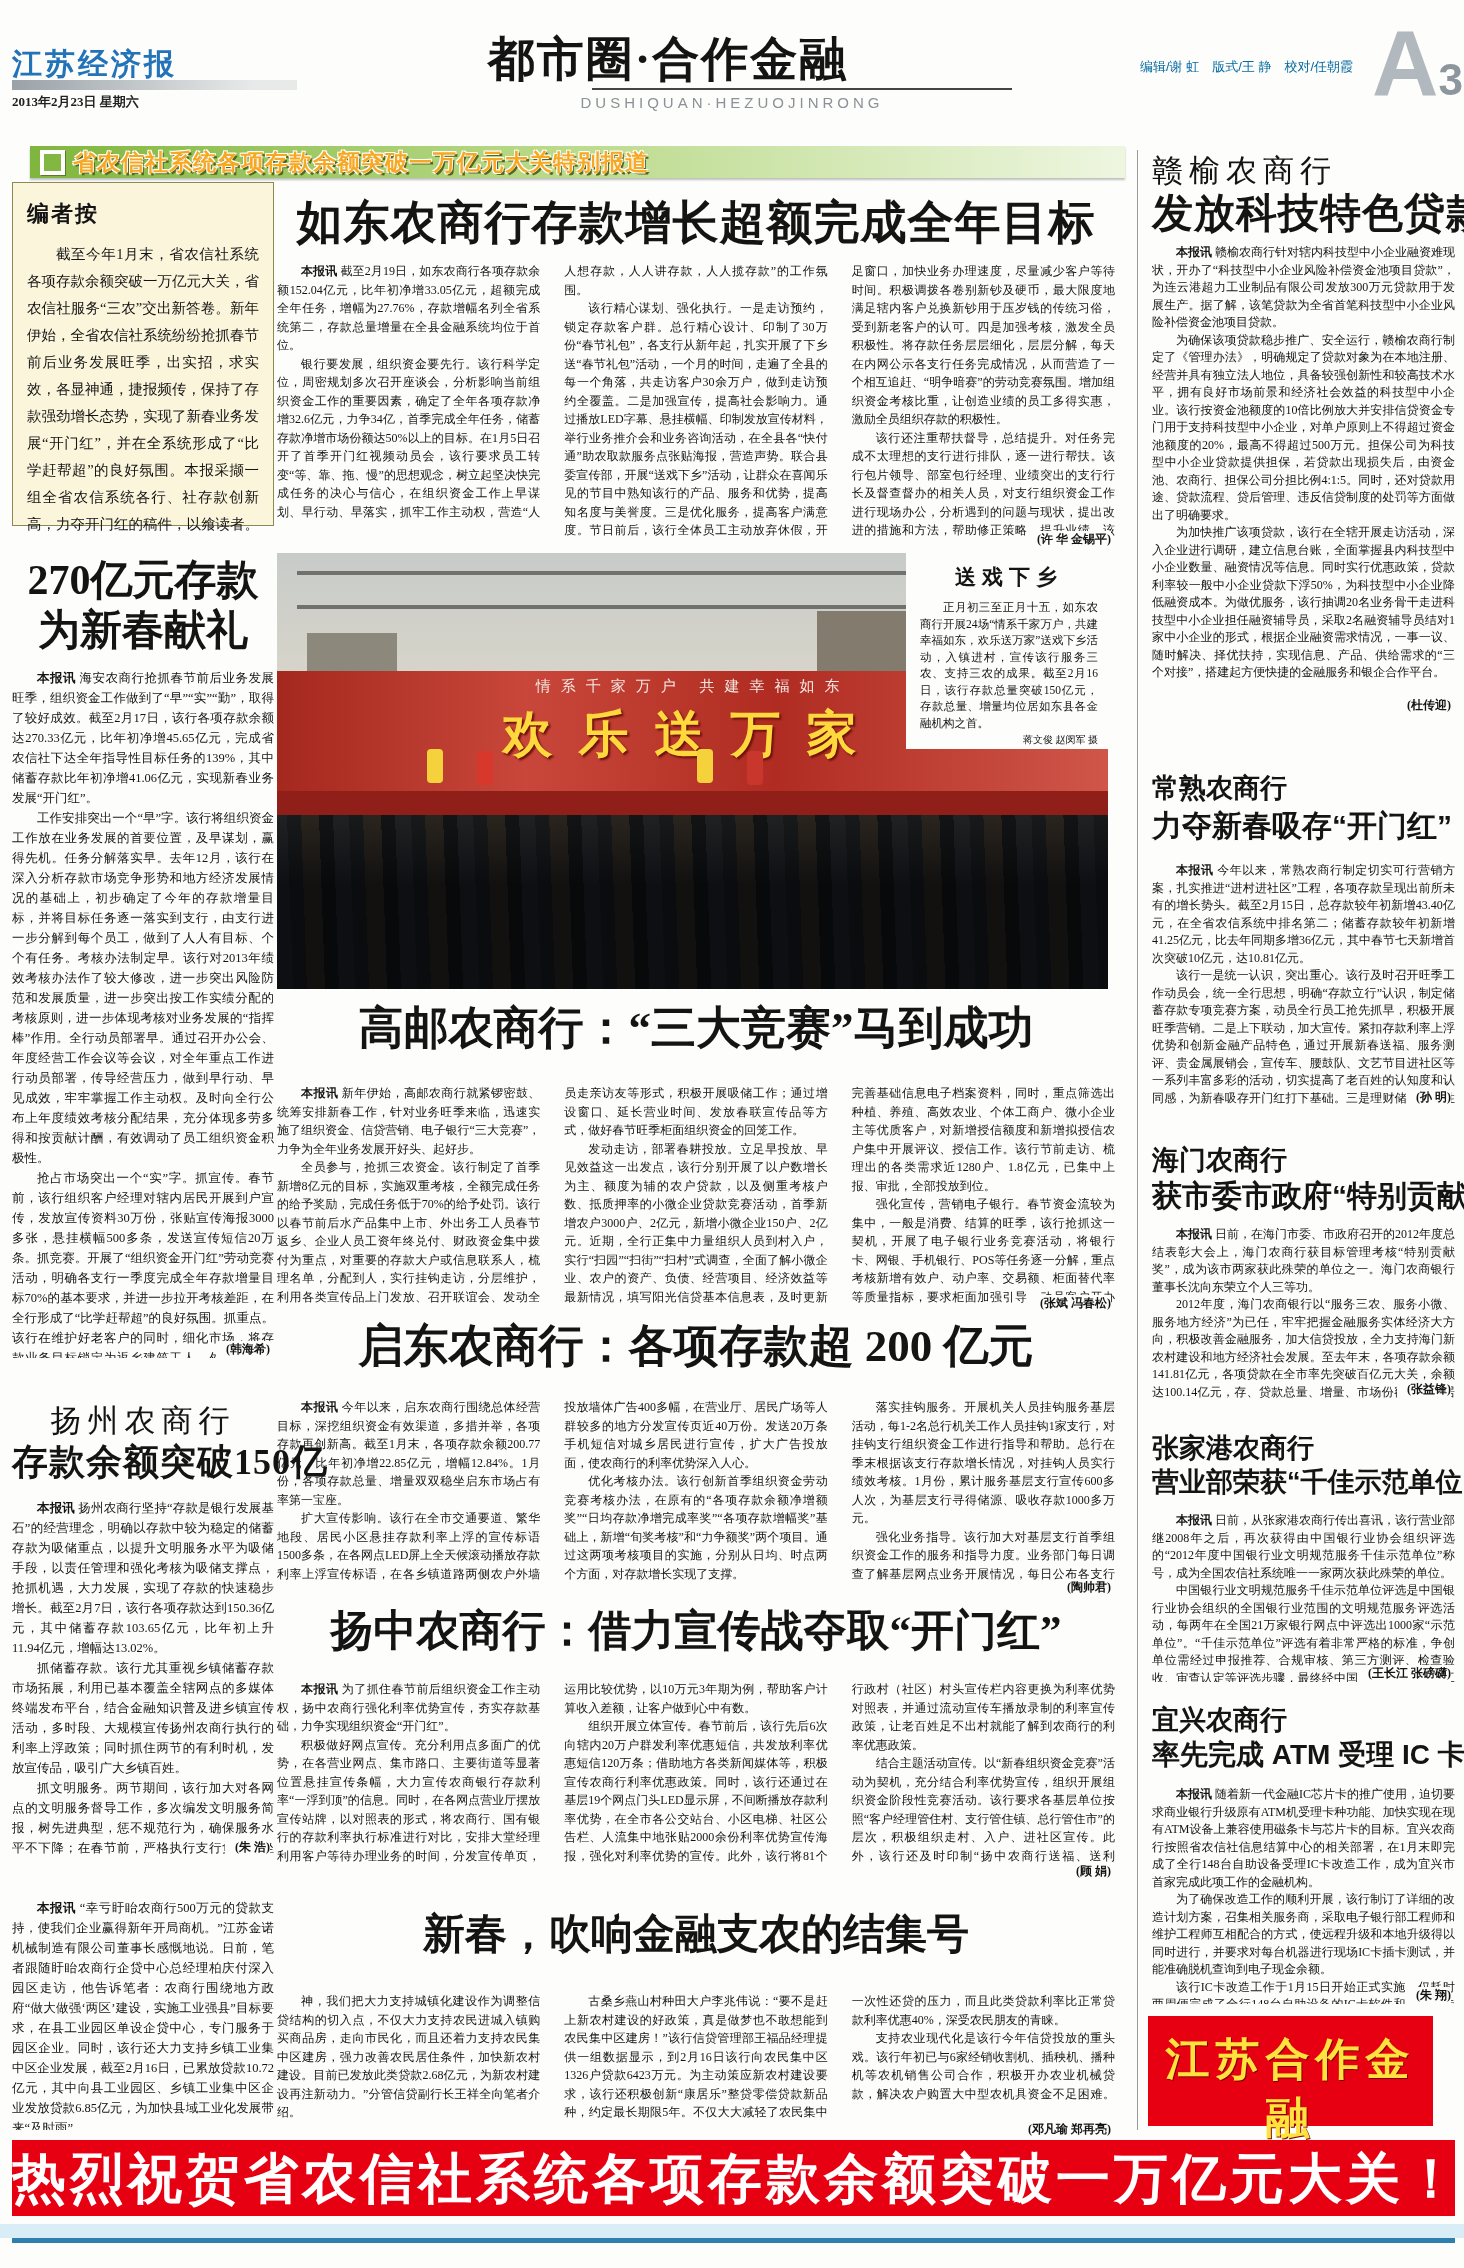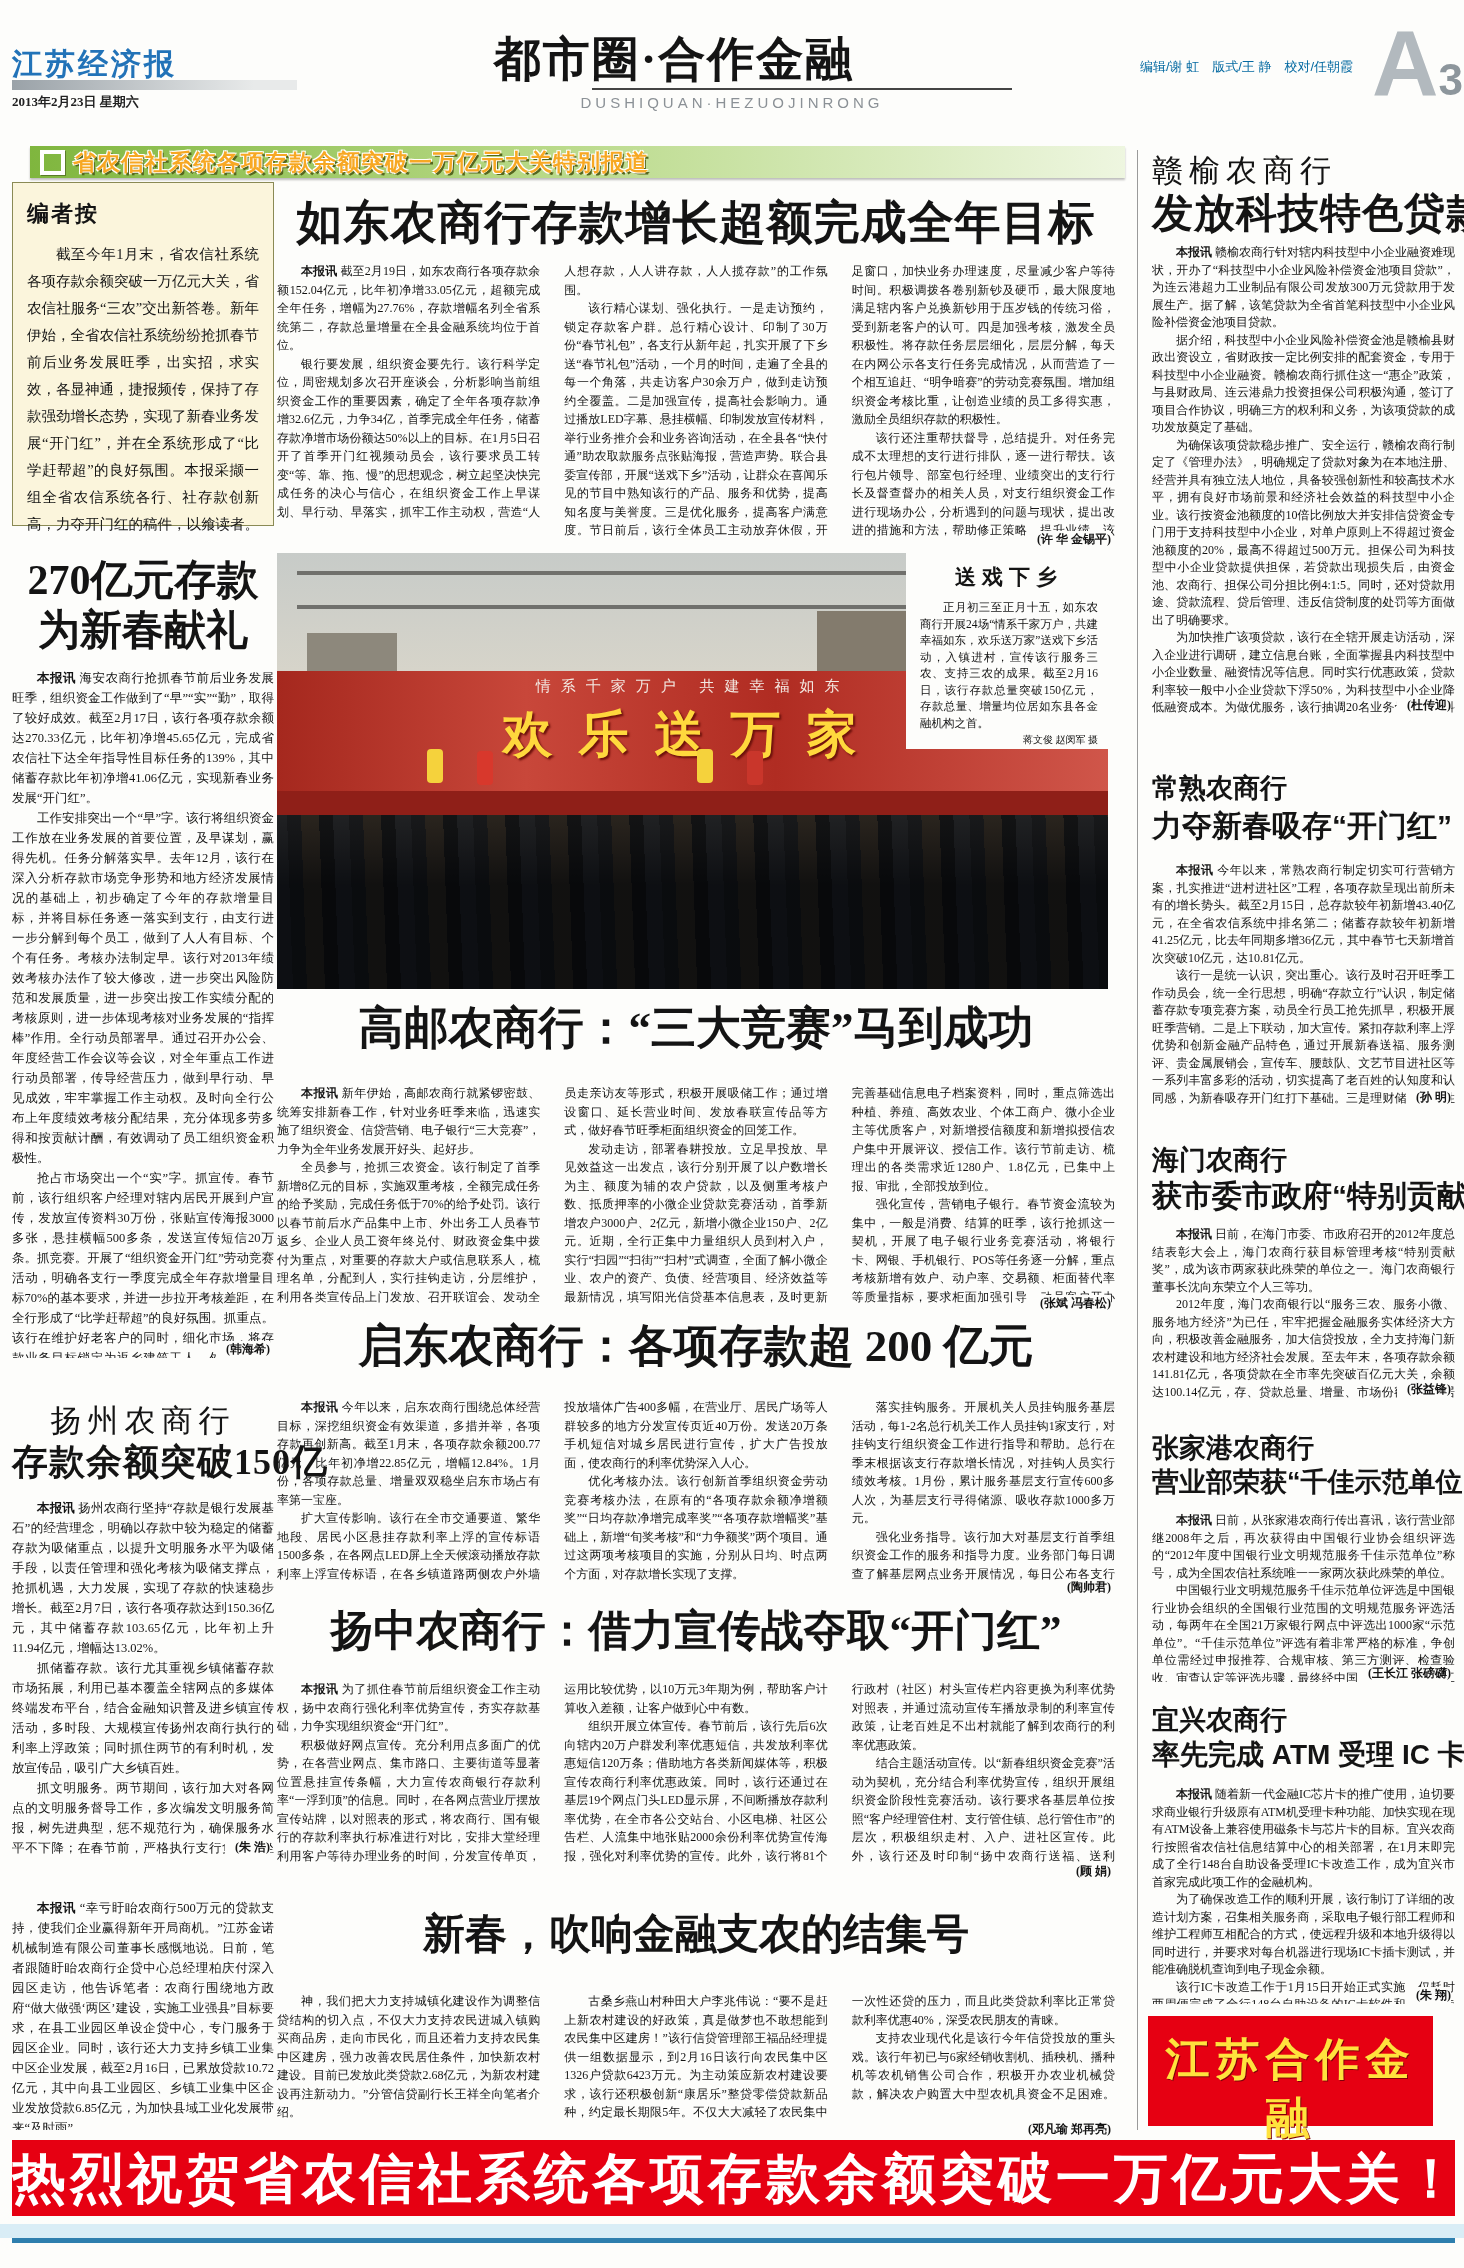--- a/index.html
+++ b/index.html
@@ -78,21 +78,21 @@
 </style>
 </head>
 <body>
 
 <div id="page">
 
   <div class="abs paper-name" style="left:12px;top:44px;">江苏经济报</div>
   <div class="abs head-grad" style="left:12px;top:80px;width:285px;"></div>
   <div class="abs head-date" style="left:12px;top:93px;">2013年2月23日 星期六</div>
 
-  <div class="abs section-title" style="left:0;top:28px;width:1336px;text-align:center;padding-left:6px;">都市圈·合作金融</div>
+  <div class="abs section-title" style="left:0;top:28px;width:1336px;text-align:center;">都市圈·合作金融</div>
   <div class="abs section-rule" style="left:592px;top:88px;width:420px;"></div>
   <div class="abs section-pinyin" style="left:0;top:94px;width:1464px;text-align:center;">DUSHIQUAN·HEZUOJINRONG</div>
 
   <div class="abs editors" style="left:1140px;top:58px;">编辑/谢 虹　版式/王 静　校对/任朝霞</div>
   <div class="abs" style="left:1372px;top:28px;">
     <span class="page-A">A</span><span class="page-3">3</span>
   </div>
 
   <div class="abs special-banner" style="left:30px;top:146px;width:1085px;height:32px;">
     <span class="sq-icon"></span>
@@ -211,21 +211,20 @@
         <p>支持农业现代化是该行今年信贷投放的重头戏。该行年初已与6家经销收割机、插秧机、播种机等农机销售公司合作，积极开办农业机械贷款，解决农户购置大中型农机具资金不足困难。到2月18日，已累计向1023户办理农机贷款5000多万元。</p>
       </div>
     <div class="byline">(邓凡瑜 郑再亮)</div>
   </div>
 
   <div class="abs kicker-serif" style="left:1152px;top:150px;">赣榆农商行</div>
   <div class="abs head-serif-b" style="left:1152px;top:186px;">发放科技特色贷款</div>
   <div class="abs" style="left:1152px;top:244px;width:303px;height:470px;">
     <div class="bt side-bt" style="height:100%;">
         <p><b>本报讯</b> 赣榆农商行针对辖内科技型中小企业融资难现状，开办了“科技型中小企业风险补偿资金池项目贷款”，为连云港超力工业制品有限公司发放300万元贷款用于发展生产。据了解，该笔贷款为全省首笔科技型中小企业风险补偿资金池项目贷款。</p>
-        <p>据介绍，科技型中小企业风险补偿资金池是赣榆县财政出资设立，省财政按一定比例安排的配套资金，专用于科技型中小企业融资。赣榆农商行抓住这一“惠企”政策，与县财政局、连云港鼎力投资担保公司积极沟通，签订了项目合作协议，明确三方的权利和义务，为该项贷款的成功发放奠定了基础。</p>
         <p>为确保该项贷款稳步推广、安全运行，赣榆农商行制定了《管理办法》，明确规定了贷款对象为在本地注册、经营并具有独立法人地位，具备较强创新性和较高技术水平，拥有良好市场前景和经济社会效益的科技型中小企业。该行按资金池额度的10倍比例放大并安排信贷资金专门用于支持科技型中小企业，对单户原则上不得超过资金池额度的20%，最高不得超过500万元。担保公司为科技型中小企业贷款提供担保，若贷款出现损失后，由资金池、农商行、担保公司分担比例4:1:5。同时，还对贷款用途、贷款流程、贷后管理、违反信贷制度的处罚等方面做出了明确要求。</p>
         <p>为加快推广该项贷款，该行在全辖开展走访活动，深入企业进行调研，建立信息台账，全面掌握县内科技型中小企业数量、融资情况等信息。同时实行优惠政策，贷款利率较一般中小企业贷款下浮50%，为科技型中小企业降低融资成本。为做优服务，该行抽调20名业务骨干走进科技型中小企业担任融资辅导员，采取2名融资辅导员结对1家中小企业的形式，根据企业融资需求情况，一事一议、随时解决、择优扶持，实现信息、产品、供给需求的“三个对接”，搭建起方便快捷的金融服务和银企合作平台。</p>
       </div>
     <div class="byline">(杜传迎)</div>
   </div>
 
   <div class="abs kicker-sans" style="left:1152px;top:770px;">常熟农商行</div>
   <div class="abs head-sans-b" style="left:1152px;top:806px;">力夺新春吸存“开门红”</div>
   <div class="abs" style="left:1152px;top:862px;width:303px;height:244px;">
     <div class="bt side-bt" style="height:100%;">

